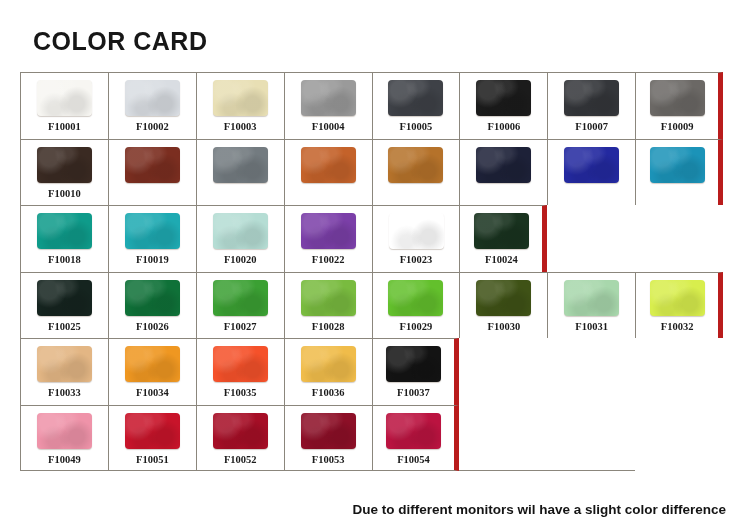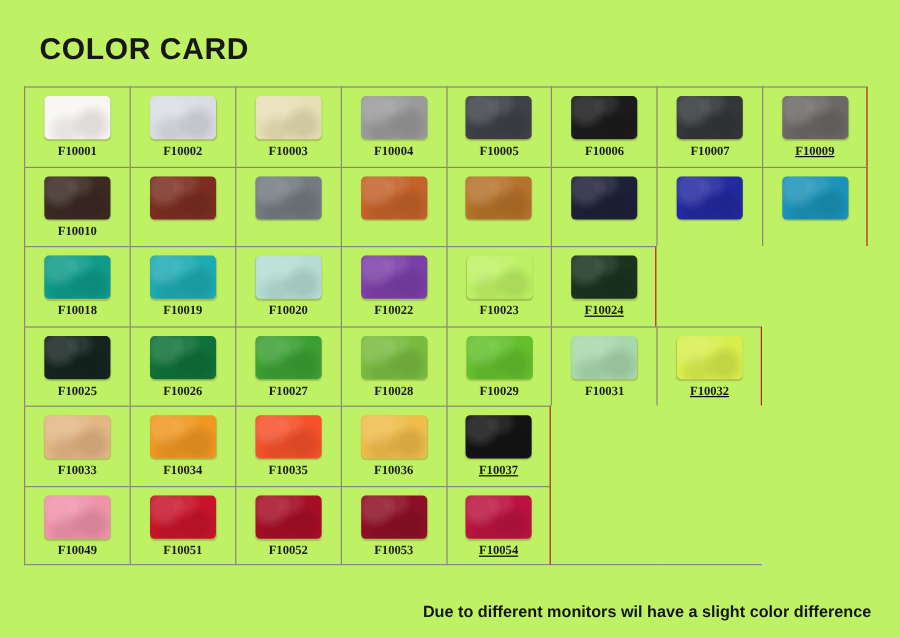--- a/index.html
+++ b/index.html
@@ -11,21 +11,21 @@
     height: 531px;
     background: #f2e6d7;
     font-family: "Liberation Serif", serif;
     overflow: hidden;
     position: relative;
   }
   #page {
     position: relative;
     width: 750px;
     height: 531px;
-    background: #bef264;
+    background: #ffffff;
   }
   .title {
     position: absolute;
     left: 33px;
     top: 27px;
     font-family: "Liberation Sans", sans-serif;
     font-weight: bold;
     font-size: 25px;
     letter-spacing: 0.5px;
     color: #171717;
@@ -49,22 +49,21 @@
     border-left: 1px solid #8b867c;
     border-top: 1px solid #8b867c;
     display: flex;
     flex-direction: column;
     align-items: center;
     justify-content: flex-start;
     position: relative;
     padding-top: 7px;
   }
   .cell.last-in-row {
-    border-right: 1px solid #b91c1c;
-    text-decoration: underline;
+    border-right: 5px solid #b91c1c;
   }
   .grid-row.last-row .cell {
     border-bottom: 1px solid #8b867c;
   }
   .swatch {
     width: 55px;
     height: 36px;
     border-radius: 4px;
     box-shadow: 0 1px 1px rgba(90, 70, 50, 0.28);
     position: relative;
@@ -222,20 +221,24 @@
         </div>
         <div class="cell">
           <div class="swatch" style="background: rgb(121, 187, 63);"></div>
           <div class="code">F10028</div>
         </div>
         <div class="cell">
           <div class="swatch" style="background: rgb(99, 192, 44);"></div>
           <div class="code">F10029</div>
         </div>
         <div class="cell">
+          <div class="swatch" style="background: rgb(63, 82, 22);"></div>
+          <div class="code">F10030</div>
+        </div>
+        <div class="cell">
           <div class="swatch" style="background: rgb(168, 215, 172);"></div>
           <div class="code">F10031</div>
         </div>
         <div class="cell last-in-row">
           <div class="swatch" style="background: rgb(216, 238, 77);"></div>
           <div class="code">F10032</div>
         </div>
       </div>
       <div class="grid-row">
         <div class="cell">

